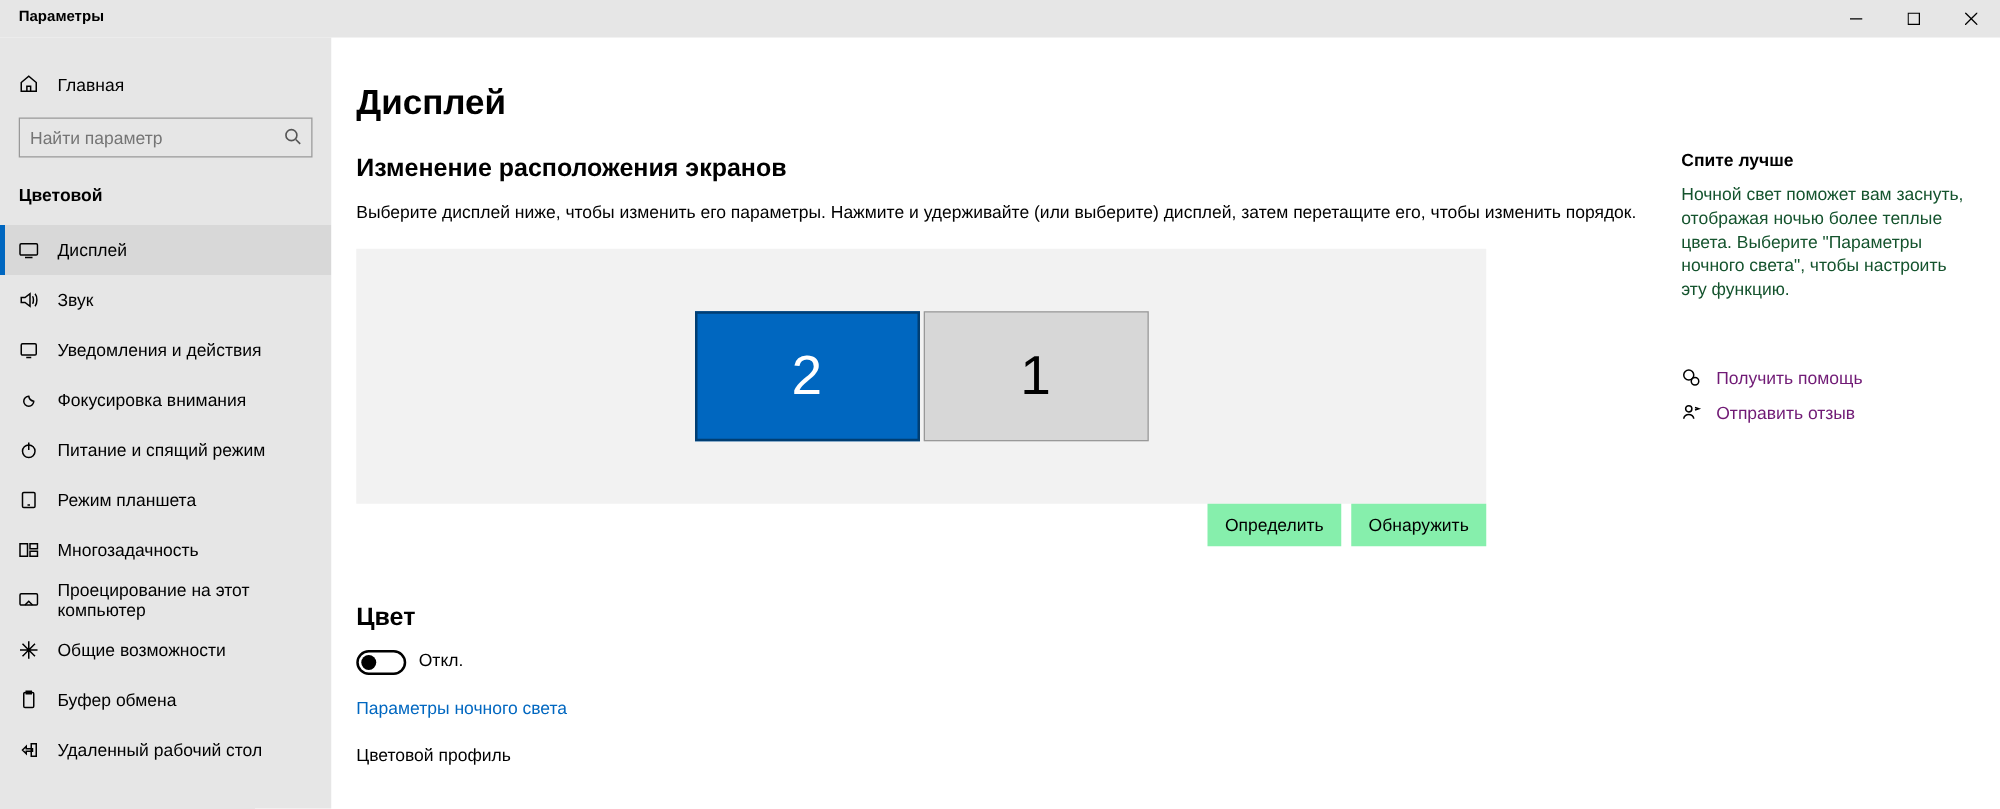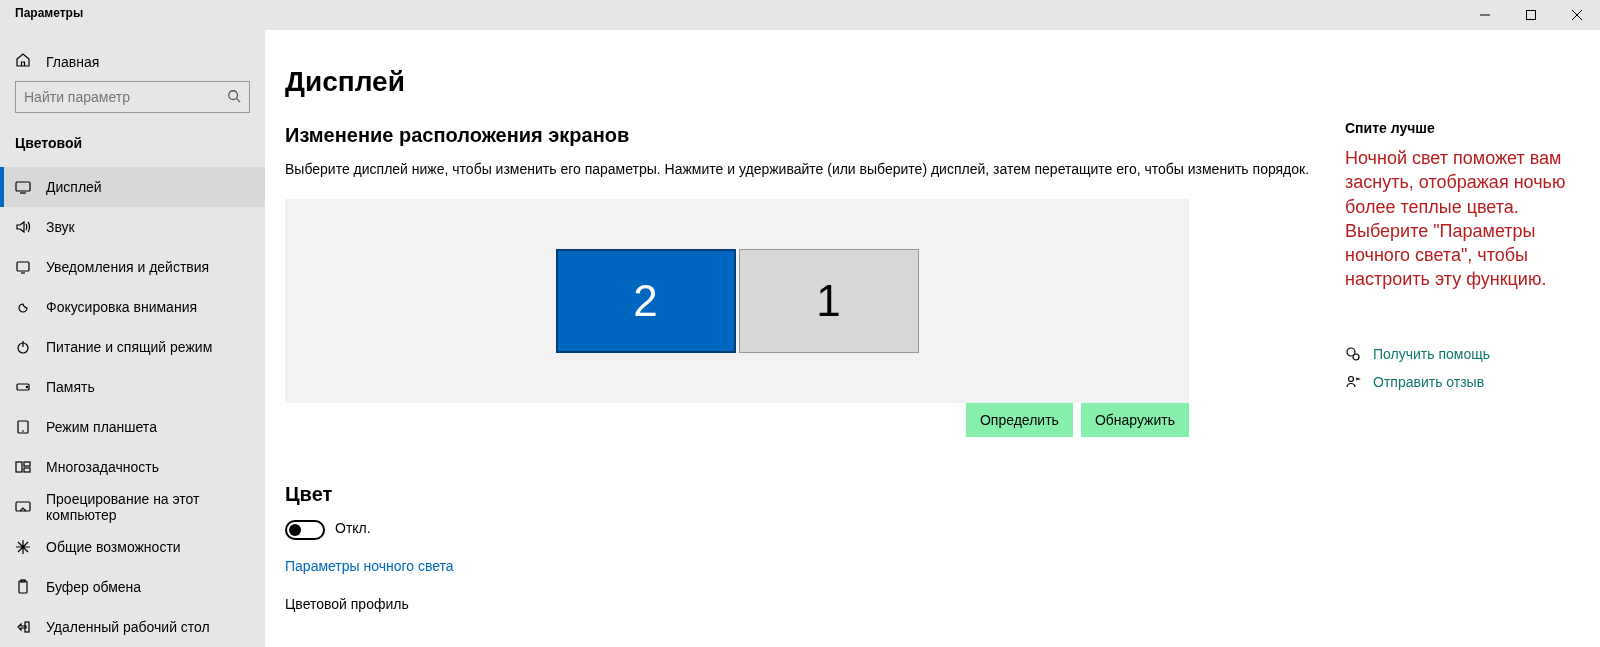--- a/index.html
+++ b/index.html
@@ -242,40 +242,40 @@
     width: 230px;
     padding-top: 54px;
     padding-left: 0;
   }
   .rail h3 {
     font-size: 14px;
     font-weight: 600;
     margin-bottom: 10px;
   }
   .rail p {
-    font-size: 18px;
-    color: #b91c1c;
+    font-size: 14px;
+    color: #14532d;
     line-height: 1.35;
   }
   .rail .help-links {
     margin-top: 54px;
   }
   .rail .help-link {
     display: flex;
     align-items: center;
     gap: 12px;
     margin-bottom: 12px;
   }
   .rail .help-link .iconwrap {
     width: 16px; height: 16px;
     display: inline-flex; align-items: center; justify-content: center;
     color: #000;
   }
   .rail .help-link a {
-    color: #0f766e;
+    color: #701a75;
     text-decoration: none;
     font-size: 14px;
   }
 </style>
 </head>
 <body>
 
 <div class="titlebar">
   <div class="app-title">Параметры</div>
   <div class="controls">
@@ -370,29 +370,20 @@
       <div class="nav-item">
         <span class="icon">
           <svg width="16" height="16" viewBox="0 0 16 16" fill="none" stroke="#000" stroke-width="1.2">
               <circle cx="8" cy="9" r="5"></circle>
               <line x1="8" y1="2" x2="8" y2="8"></line>
             </svg>
         </span>
         <span>Питание и спящий режим</span>
       </div>
 
-      <div class="nav-item">
-        <span class="icon">
-          <svg width="16" height="16" viewBox="0 0 16 16" fill="none" stroke="#000" stroke-width="1.2">
-              <rect x="2" y="5" width="12" height="6" rx="1"></rect>
-              <circle cx="12" cy="8" r="0.7" fill="#000"></circle>
-            </svg>
-        </span>
-        <span>Память</span>
-      </div>
 
       <div class="nav-item">
         <span class="icon">
           <svg width="16" height="16" viewBox="0 0 16 16" fill="none" stroke="#000" stroke-width="1.2">
               <rect x="3" y="2" width="10" height="12" rx="1"></rect>
               <line x1="7" y1="12" x2="9" y2="12"></line>
             </svg>
         </span>
         <span>Режим планшета</span>
       </div>

